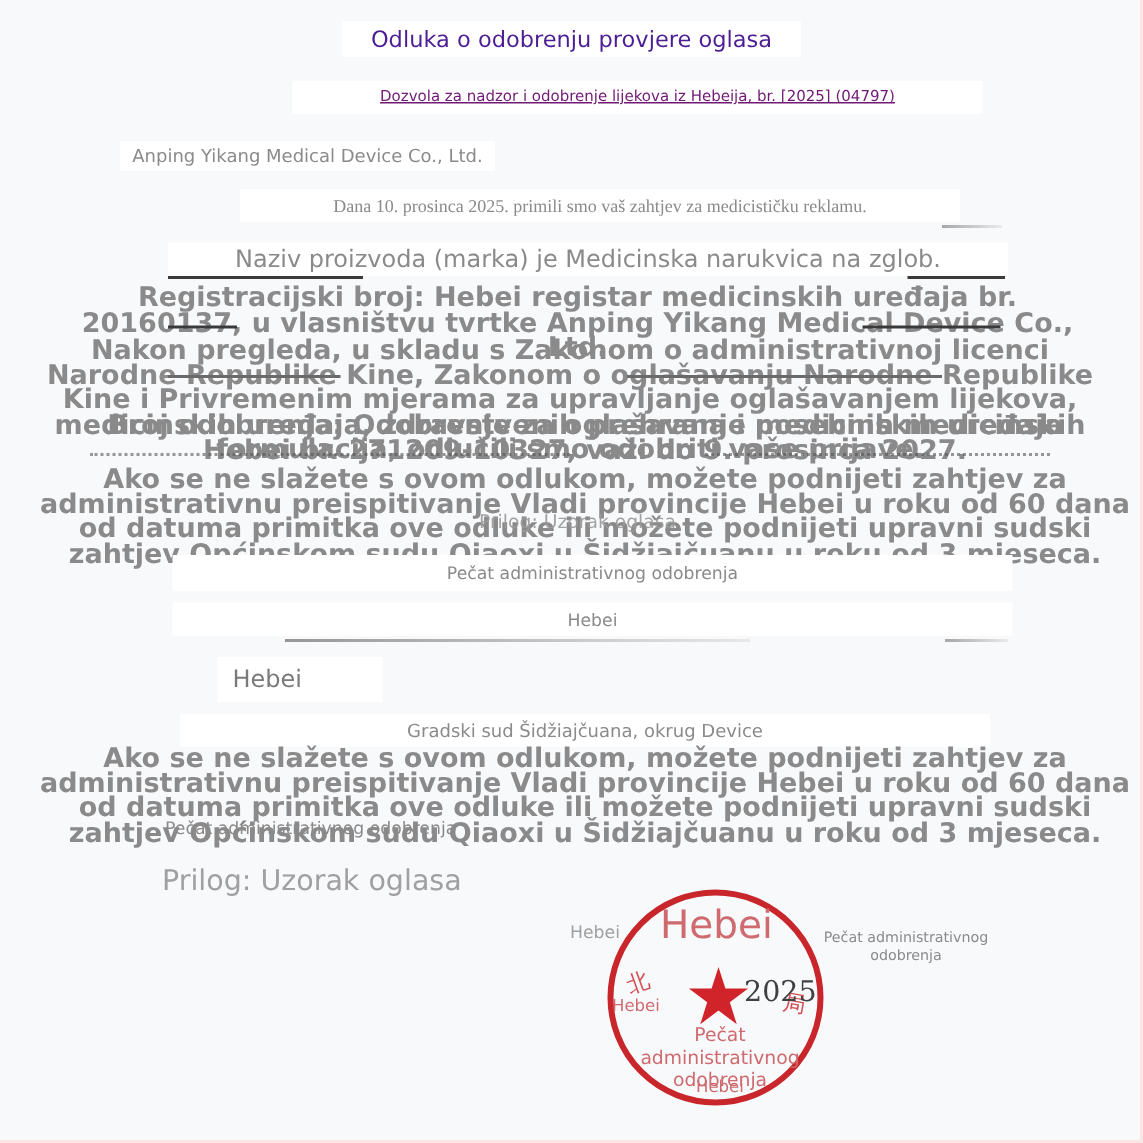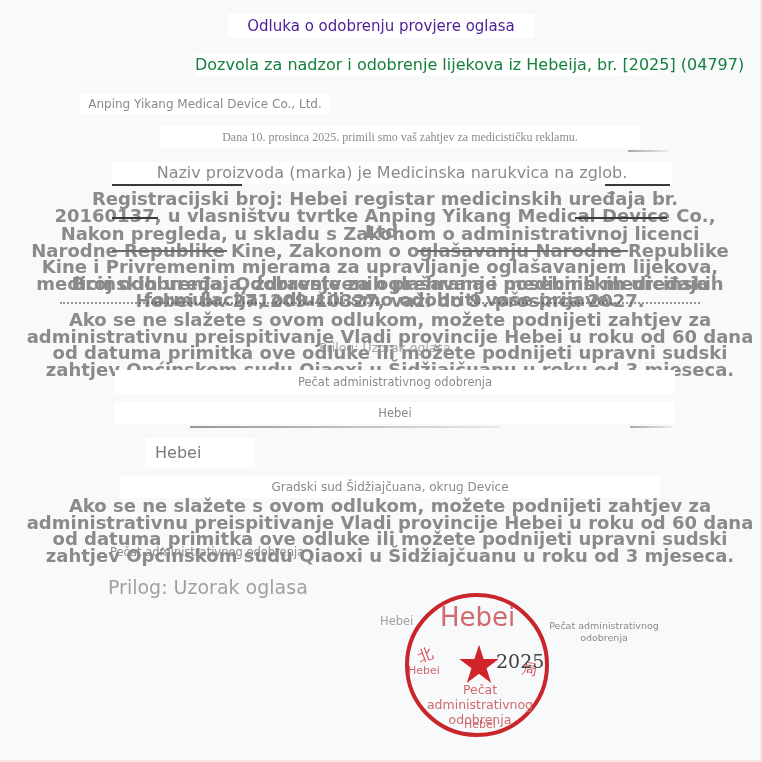--- a/index.html
+++ b/index.html
@@ -7,21 +7,21 @@
       width:762px; height:762px; position:relative; overflow:hidden;
       background:#f8f9fb;
       font-family:"DejaVu Sans", sans-serif;
       color:#8a8a8a;
     }
     .frame { position:absolute; left:0; top:0; width:760px; height:760px; border-right:2px solid #fbe6e6; border-bottom:2px solid #fbe6e6; }
     .t { position:absolute; white-space:nowrap; }
     .c { text-align:center; }
     .box { background:#ffffff; }
     .title { left:228px; top:14px; width:306px; height:24px; font-size:15px; color:#4c1d95; line-height:24px; }
-    .ref { left:195px; top:54px; width:460px; height:22px; font-size:16px; color:#15803d; line-height:22px; }
+    .ref { left:195px; top:54px; width:460px; height:22px; font-size:10px; color:#701a75; line-height:22px;text-decoration:underline; }
     .company { left:80px; top:94px; width:250px; height:20px; font-size:12px; line-height:20px; }
     .received { left:160px; top:126px; width:480px; height:22px; font-size:12px; line-height:22px;font-family:Liberation Serif, serif; }
     .product { left:112px; top:162px; width:560px; height:22px; font-size:16px; line-height:22px; }
     .para { position:absolute; text-align:center; font-size:18px; line-height:16.5px; color:#8a8a8a; white-space:normal;font-weight:bold; }
     .p-reg { left:40px; top:191px; width:690px; }
     .p-review { left:30px; top:226px; width:700px; }
     .p-approval { left:60px; top:276px; width:660px; }
     .p-appeal1 { left:20px; top:312px; width:740px; }
     .p-appeal2 { left:20px; top:498px; width:740px; }
     .overlap { position:absolute; left:300px; top:340px; width:170px; font-size:12.5px; color:#9a9a9a; text-align:center; opacity:0.9; }

